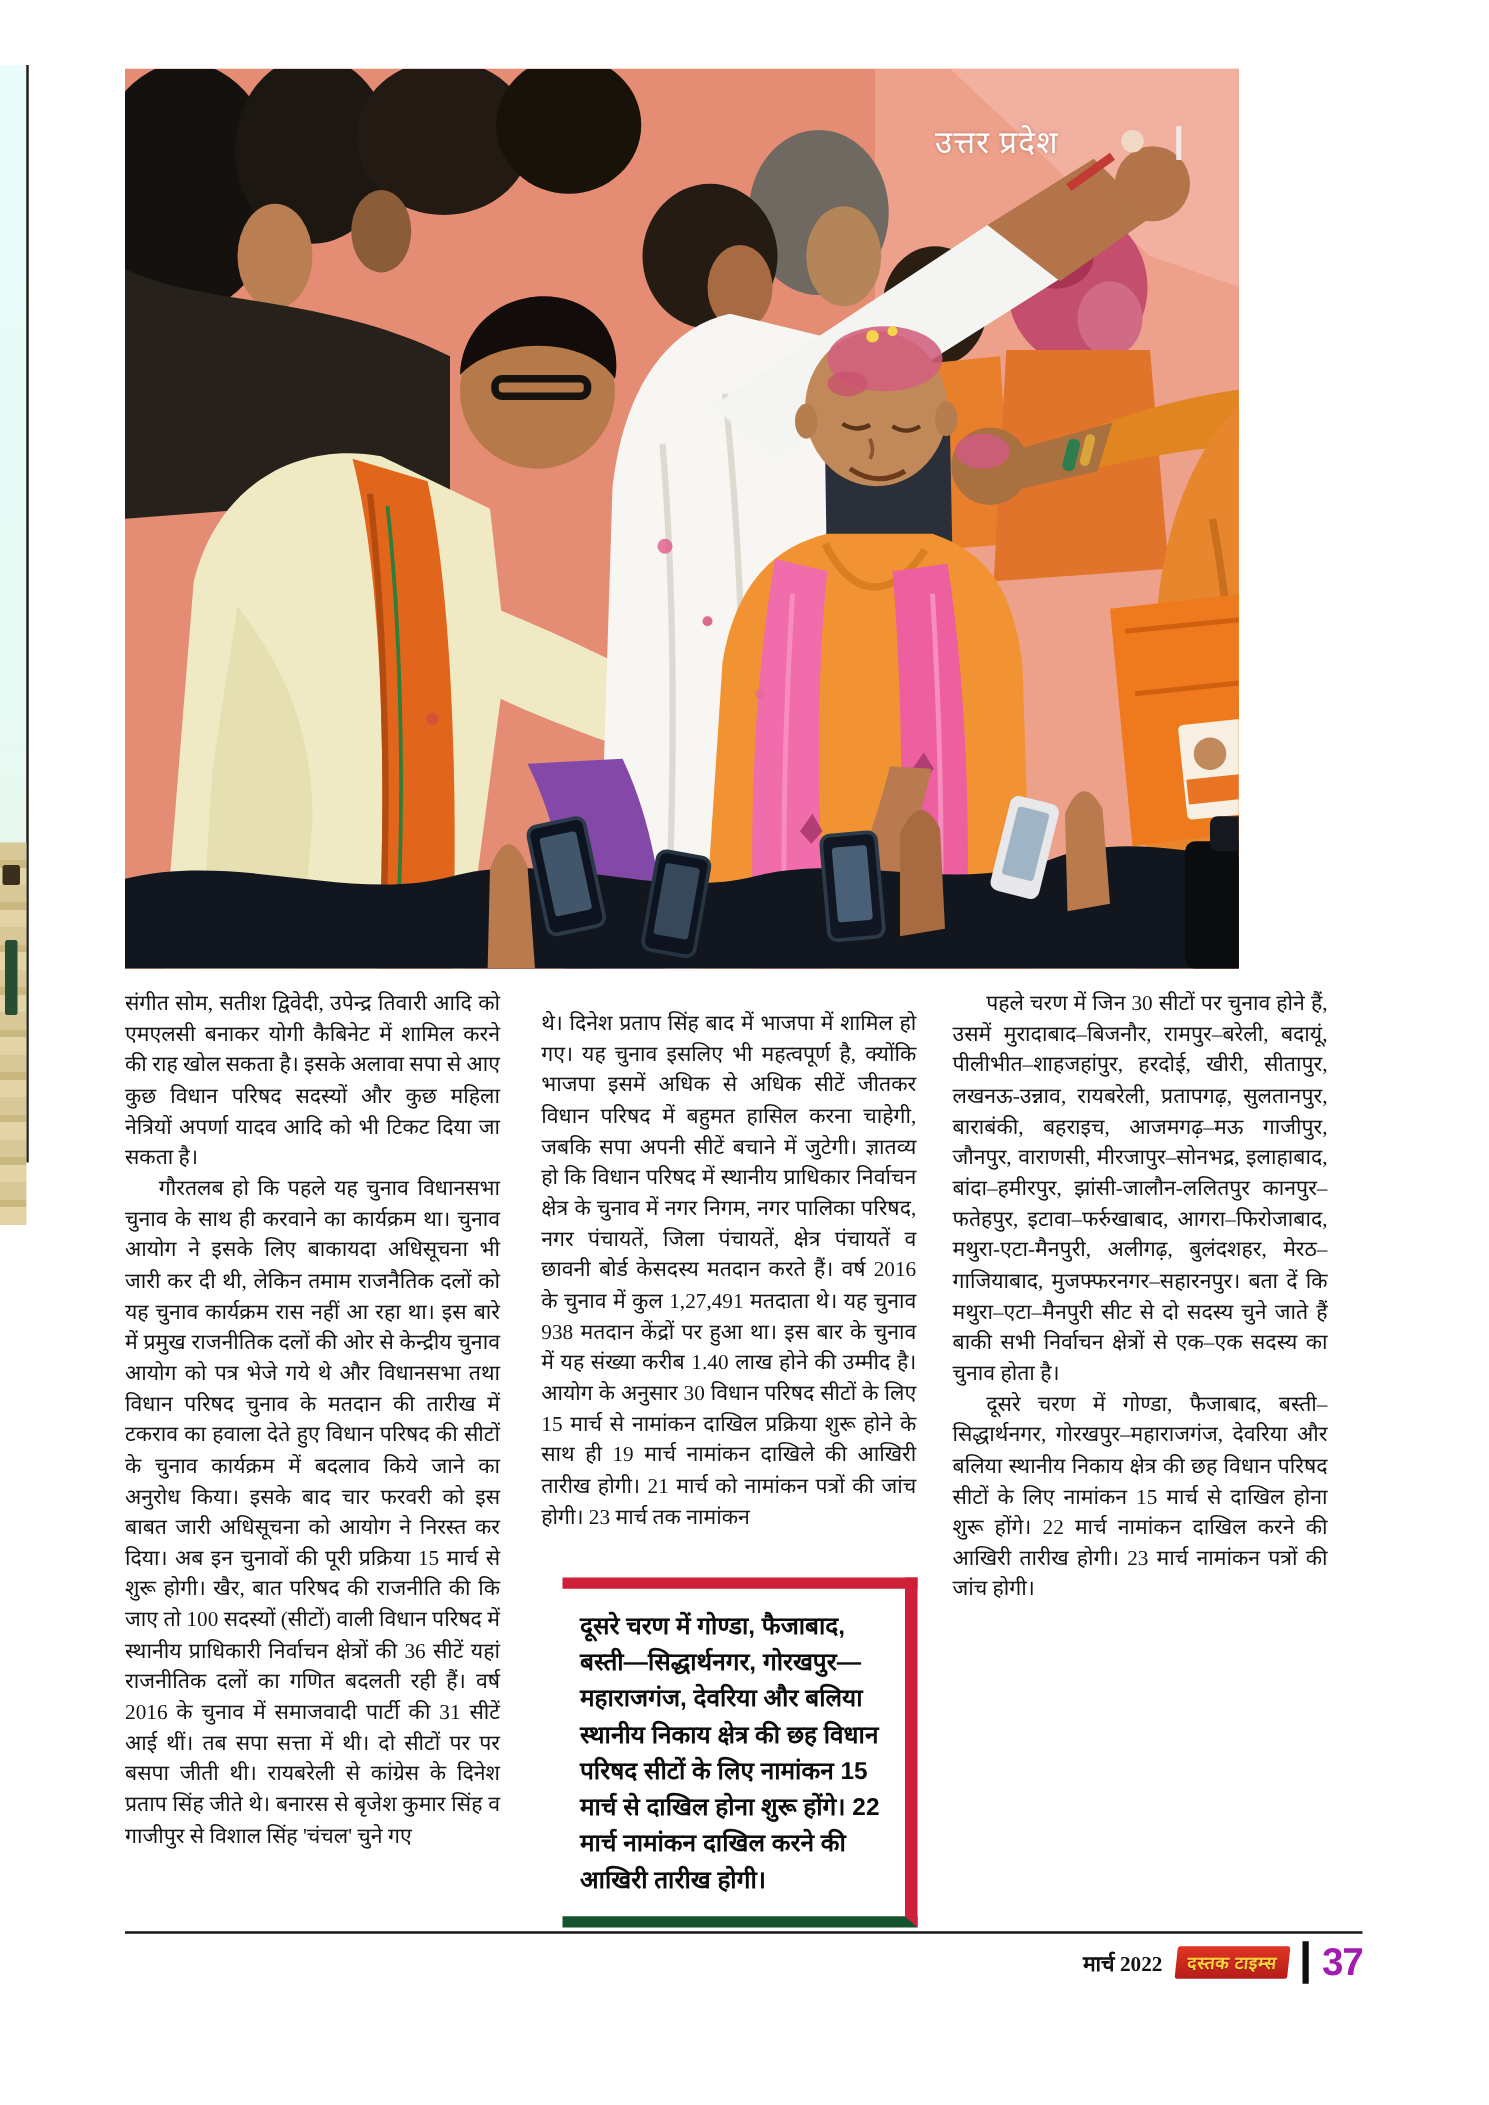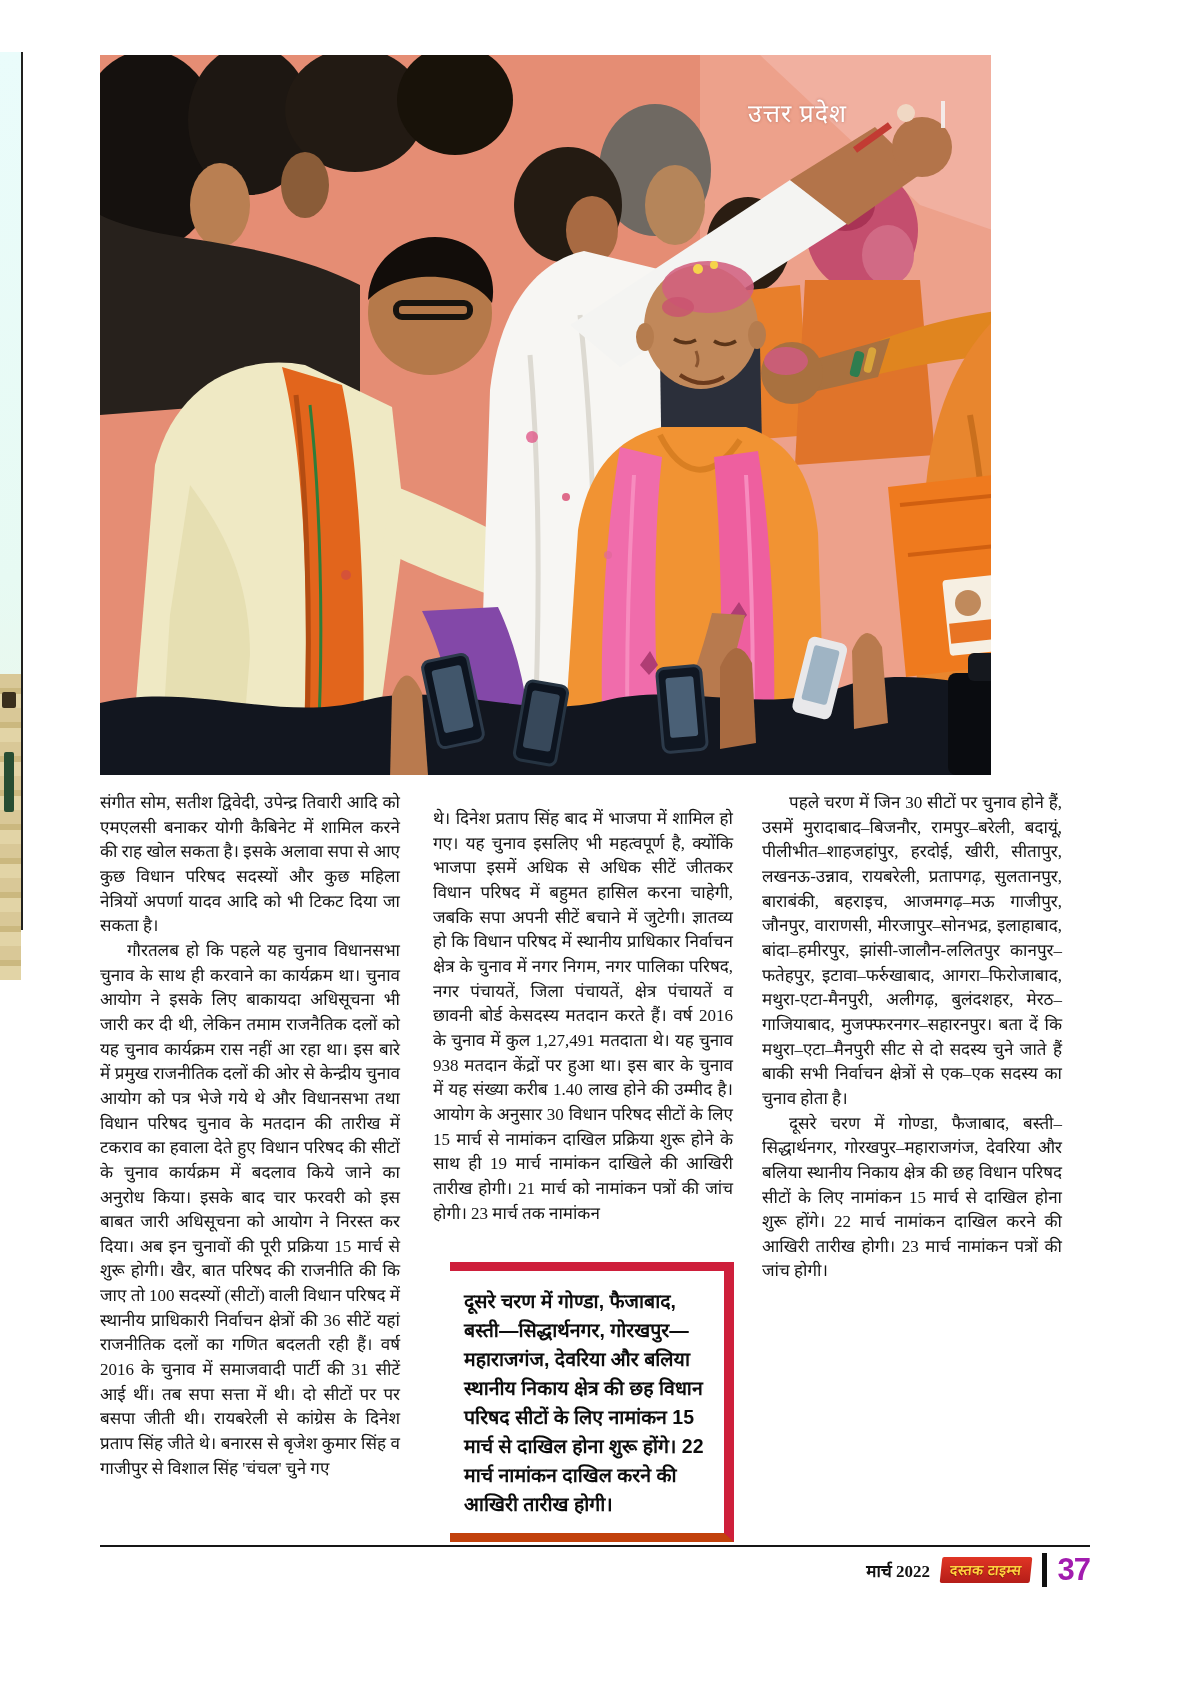--- a/index.html
+++ b/index.html
@@ -27,21 +27,21 @@
   
   .col{position:absolute;top:791px;width:300px;font-size:17px;line-height:24.65px;text-align:justify;color:#141414;}
   .col p{margin:0;}
   .col p.indent{text-indent:27px;}
   #col1{left:100px;}
   #col2{left:433px;margin-top:16px;}
   #col3{left:762px;width:300px;}
 
   
   .hl-box{position:absolute;left:450px;top:1262px;width:252px;
-    border-top:9px solid #ce1f3b;border-bottom:9px solid #c2410c;border-right:10px solid #ce1f3b;
+    border-top:9px solid #ce1f3b;border-bottom:9px solid #14532d;border-right:10px solid #ce1f3b;
     padding:16px 8px 14px 14px;background:#ffffff;}
   .hl-box p{margin:0;font-family:"Liberation Sans",sans-serif;font-weight:700;font-size:19.5px;line-height:29px;color:#0d0d0d;text-align:left;}
 
   .endsq{color:#c41425;font-size:15px;vertical-align:1px;}
 
   
   .footer-rule{position:absolute;left:100px;top:1545px;width:990px;height:2px;background:#161616;}
   .footer-row{position:absolute;top:1552px;right:101px;display:flex;align-items:center;gap:11px;}
   .footer-date{font-family:"Liberation Serif",serif;font-weight:700;font-size:17px;color:#111;}
   .footer-logo{background:linear-gradient(180deg,#e03524,#b51d18);color:#ffd23e;

